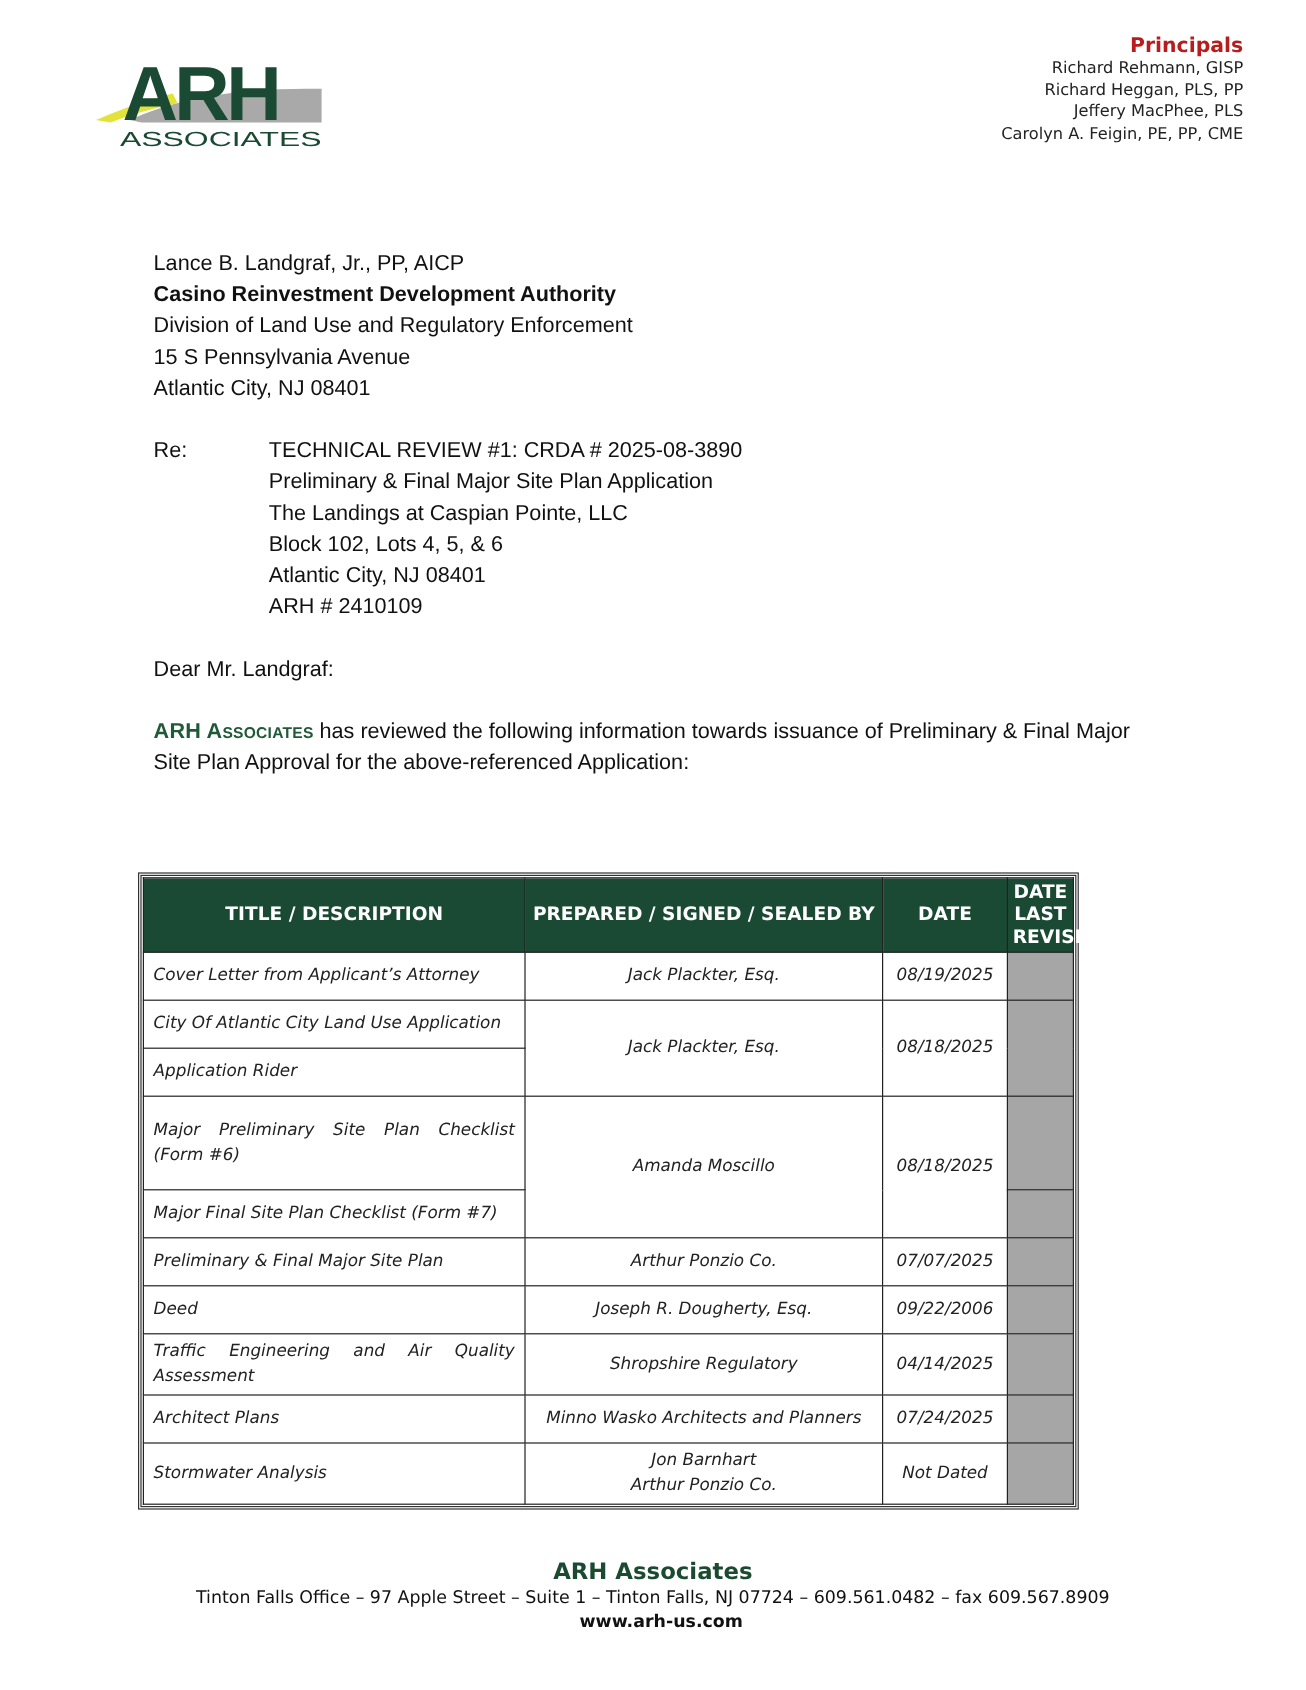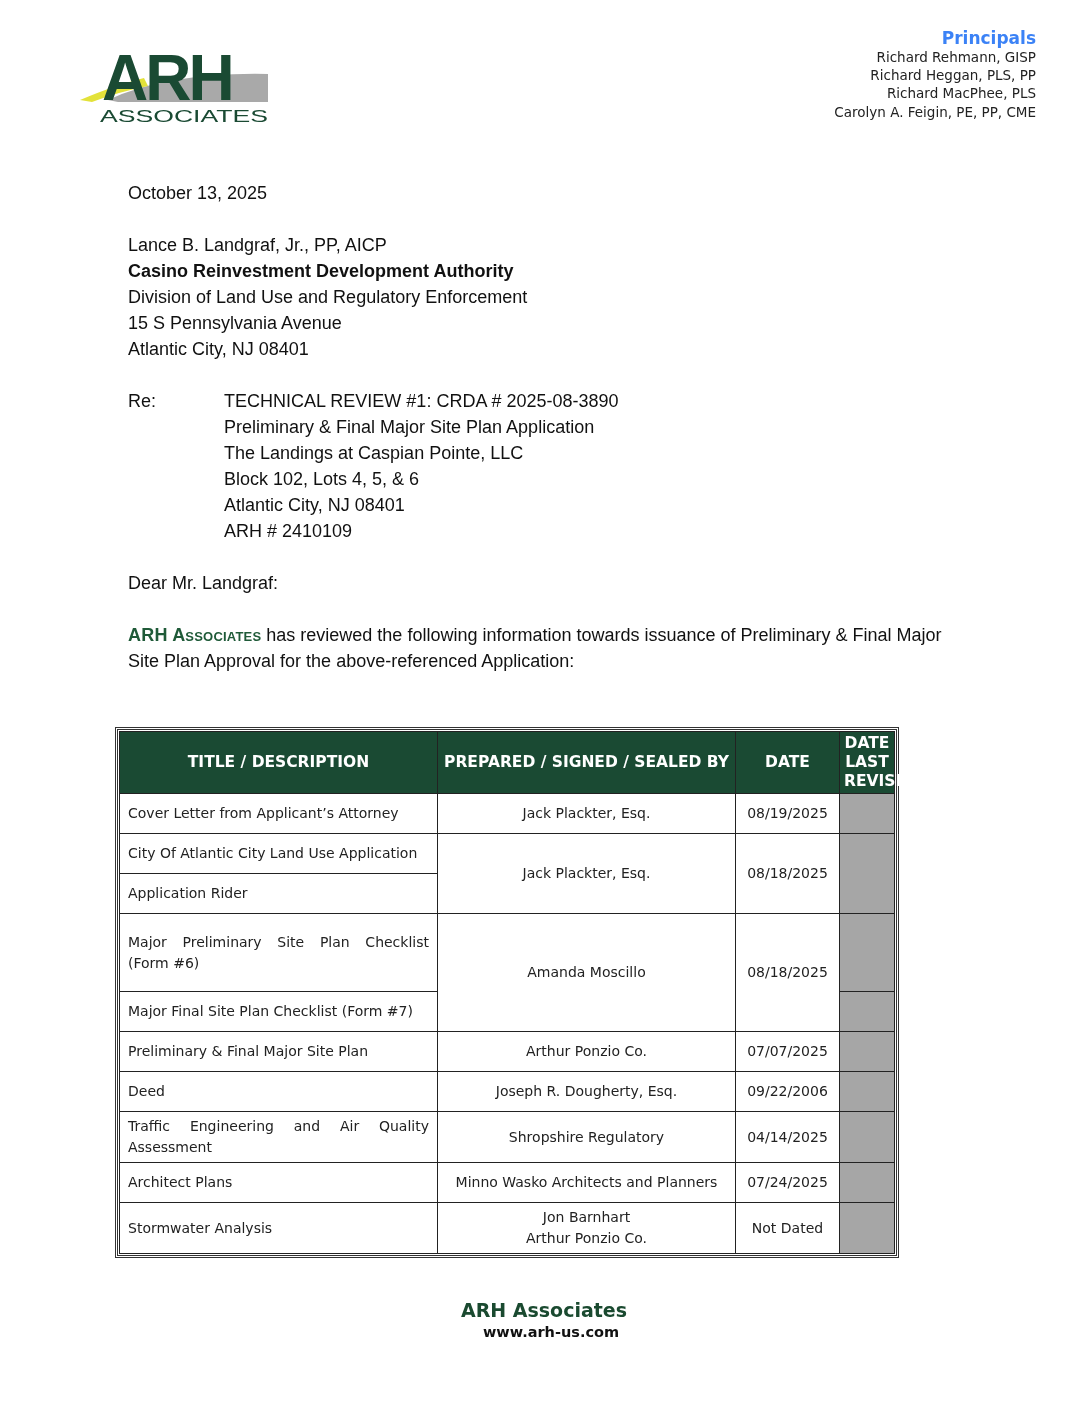--- a/index.html
+++ b/index.html
@@ -3,40 +3,40 @@
 <meta charset="utf-8">
 <style>
   html, body { margin: 0; padding: 0; background: #ffffff; }
   body { width: 1088px; height: 1408px; position: relative; overflow: hidden;
          font-family: "Liberation Sans", "DejaVu Sans", sans-serif; color: #111; }
 
   
   .logo { position: absolute; left: 78px; top: 36px; width: 195px; height: 90px; }
   .principals { position: absolute; right: 52px; top: 28px; text-align: right;
                 font-family: "DejaVu Sans", sans-serif; font-size: 13.5px; line-height: 18.2px; color: #222; }
-  .principals .ptitle { color: #3b82f6; font-weight: bold; font-size: 17px; line-height: 20px; margin-bottom: 0px; }
+  .principals .ptitle { color: #b91c1c; font-weight: bold; font-size: 17px; line-height: 20px; margin-bottom: 0px; }
 
   
   .letter { position: absolute; left: 128px; top: 180px; width: 830px;
             font-family: "Liberation Sans", sans-serif; font-size: 18px; line-height: 26px; color: #111; }
   .gap26 { height: 26px; }
   .bold { font-weight: bold; }
   .re-row { display: flex; }
   .re-label { width: 96px; flex: none; }
   .re-lines div { white-space: nowrap; }
   .brand-inline { color: #1f5a38; font-weight: bold; font-variant: small-caps; letter-spacing: 0.2px; }
 
   
   .doc-table-wrap { position: absolute; left: 115px; top: 727px; width: 784px;
                     border: 3px double #333; box-sizing: border-box; padding: 1px; }
   table.doc-table { width: 100%; border-collapse: collapse; table-layout: fixed;
                     font-family: "DejaVu Sans", sans-serif; font-size: 14px; color: #222; }
   .doc-table th { background: #1a4a33; color: #fff; font-weight: bold; font-size: 15.5px;
                   line-height: 19px; padding: 2px 4px; border: 1.5px solid #222; height: 38px; }
-  .doc-table td { border: 1.5px solid #222; padding: 4px 8px; line-height: 21px; background: #fff; vertical-align: middle; }
+  .doc-table td { border: 1.5px solid #222; padding: 4px 8px; line-height: 21px; background: #fff; vertical-align: middle; font-style: italic; }
   .doc-table td.title { text-align: justify; text-align-last: left; }
   .doc-table td.center { text-align: center; }
   .doc-table td.gray { background: #a6a6a6; }
   .col1 { width: 318px; } .col2 { width: 298px; } .col3 { width: 104px; } .col4 { width: auto; }
 
   
   .footer { position: absolute; left: 0; top: 1298px; width: 1088px; text-align: center;
             font-family: "DejaVu Sans", sans-serif; color: #111; }
   .footer .fname { color: #1a4a30; font-weight: bold; font-size: 19px; line-height: 24px; }
   .footer .fline { font-size: 14.5px; line-height: 20px; }
@@ -53,26 +53,25 @@
     <path d="M2 64 Q 40 48 66 42 L70 50 Q 40 56 14 66 Z" fill="#e3e23a"></path>
     <text x="24" y="64" font-family="Liberation Sans, sans-serif" font-weight="bold" font-size="64" fill="#1a4a33" letter-spacing="-3">ARH</text>
     <text x="22" y="86" font-family="Liberation Sans, sans-serif" font-size="17" fill="#1a4a33" textLength="168" lengthAdjust="spacingAndGlyphs">ASSOCIATES</text>
   </svg>
 </div>
 
 <div class="principals">
   <div class="ptitle">Principals</div>
   <div>Richard Rehmann, GISP</div>
   <div>Richard Heggan, PLS, PP</div>
-  <div>Richard MacPhee, PLS</div>
+  <div>Jeffery MacPhee, PLS</div>
   <div>Carolyn A. Feigin, PE, PP, CME</div>
 </div>
 
 <div class="letter">
-  <div>October 13, 2025</div>
   <div class="gap26"></div>
   <div>
     <div>Lance B. Landgraf, Jr., PP, AICP</div>
     <div class="bold">Casino Reinvestment Development Authority</div>
     <div>Division of Land Use and Regulatory Enforcement</div>
     <div>15 S Pennsylvania Avenue</div>
     <div>Atlantic City, NJ 08401</div>
   </div>
   <div class="gap26"></div>
   <div class="re-row">
@@ -166,14 +165,15 @@
         </td>
         <td class="center">Not Dated</td>
         <td class="gray"></td>
       </tr>
     </tbody>
   </table>
 </div>
 
 <div class="footer">
   <div class="fname">ARH Associates</div>
+  <div class="fline">Tinton Falls Office – 97 Apple Street – Suite 1 – Tinton Falls, NJ 07724 – 609.561.0482 – fax 609.567.8909</div>
   <div class="fweb">www.arh-us.com</div>
 </div>
 
 </body></html>

